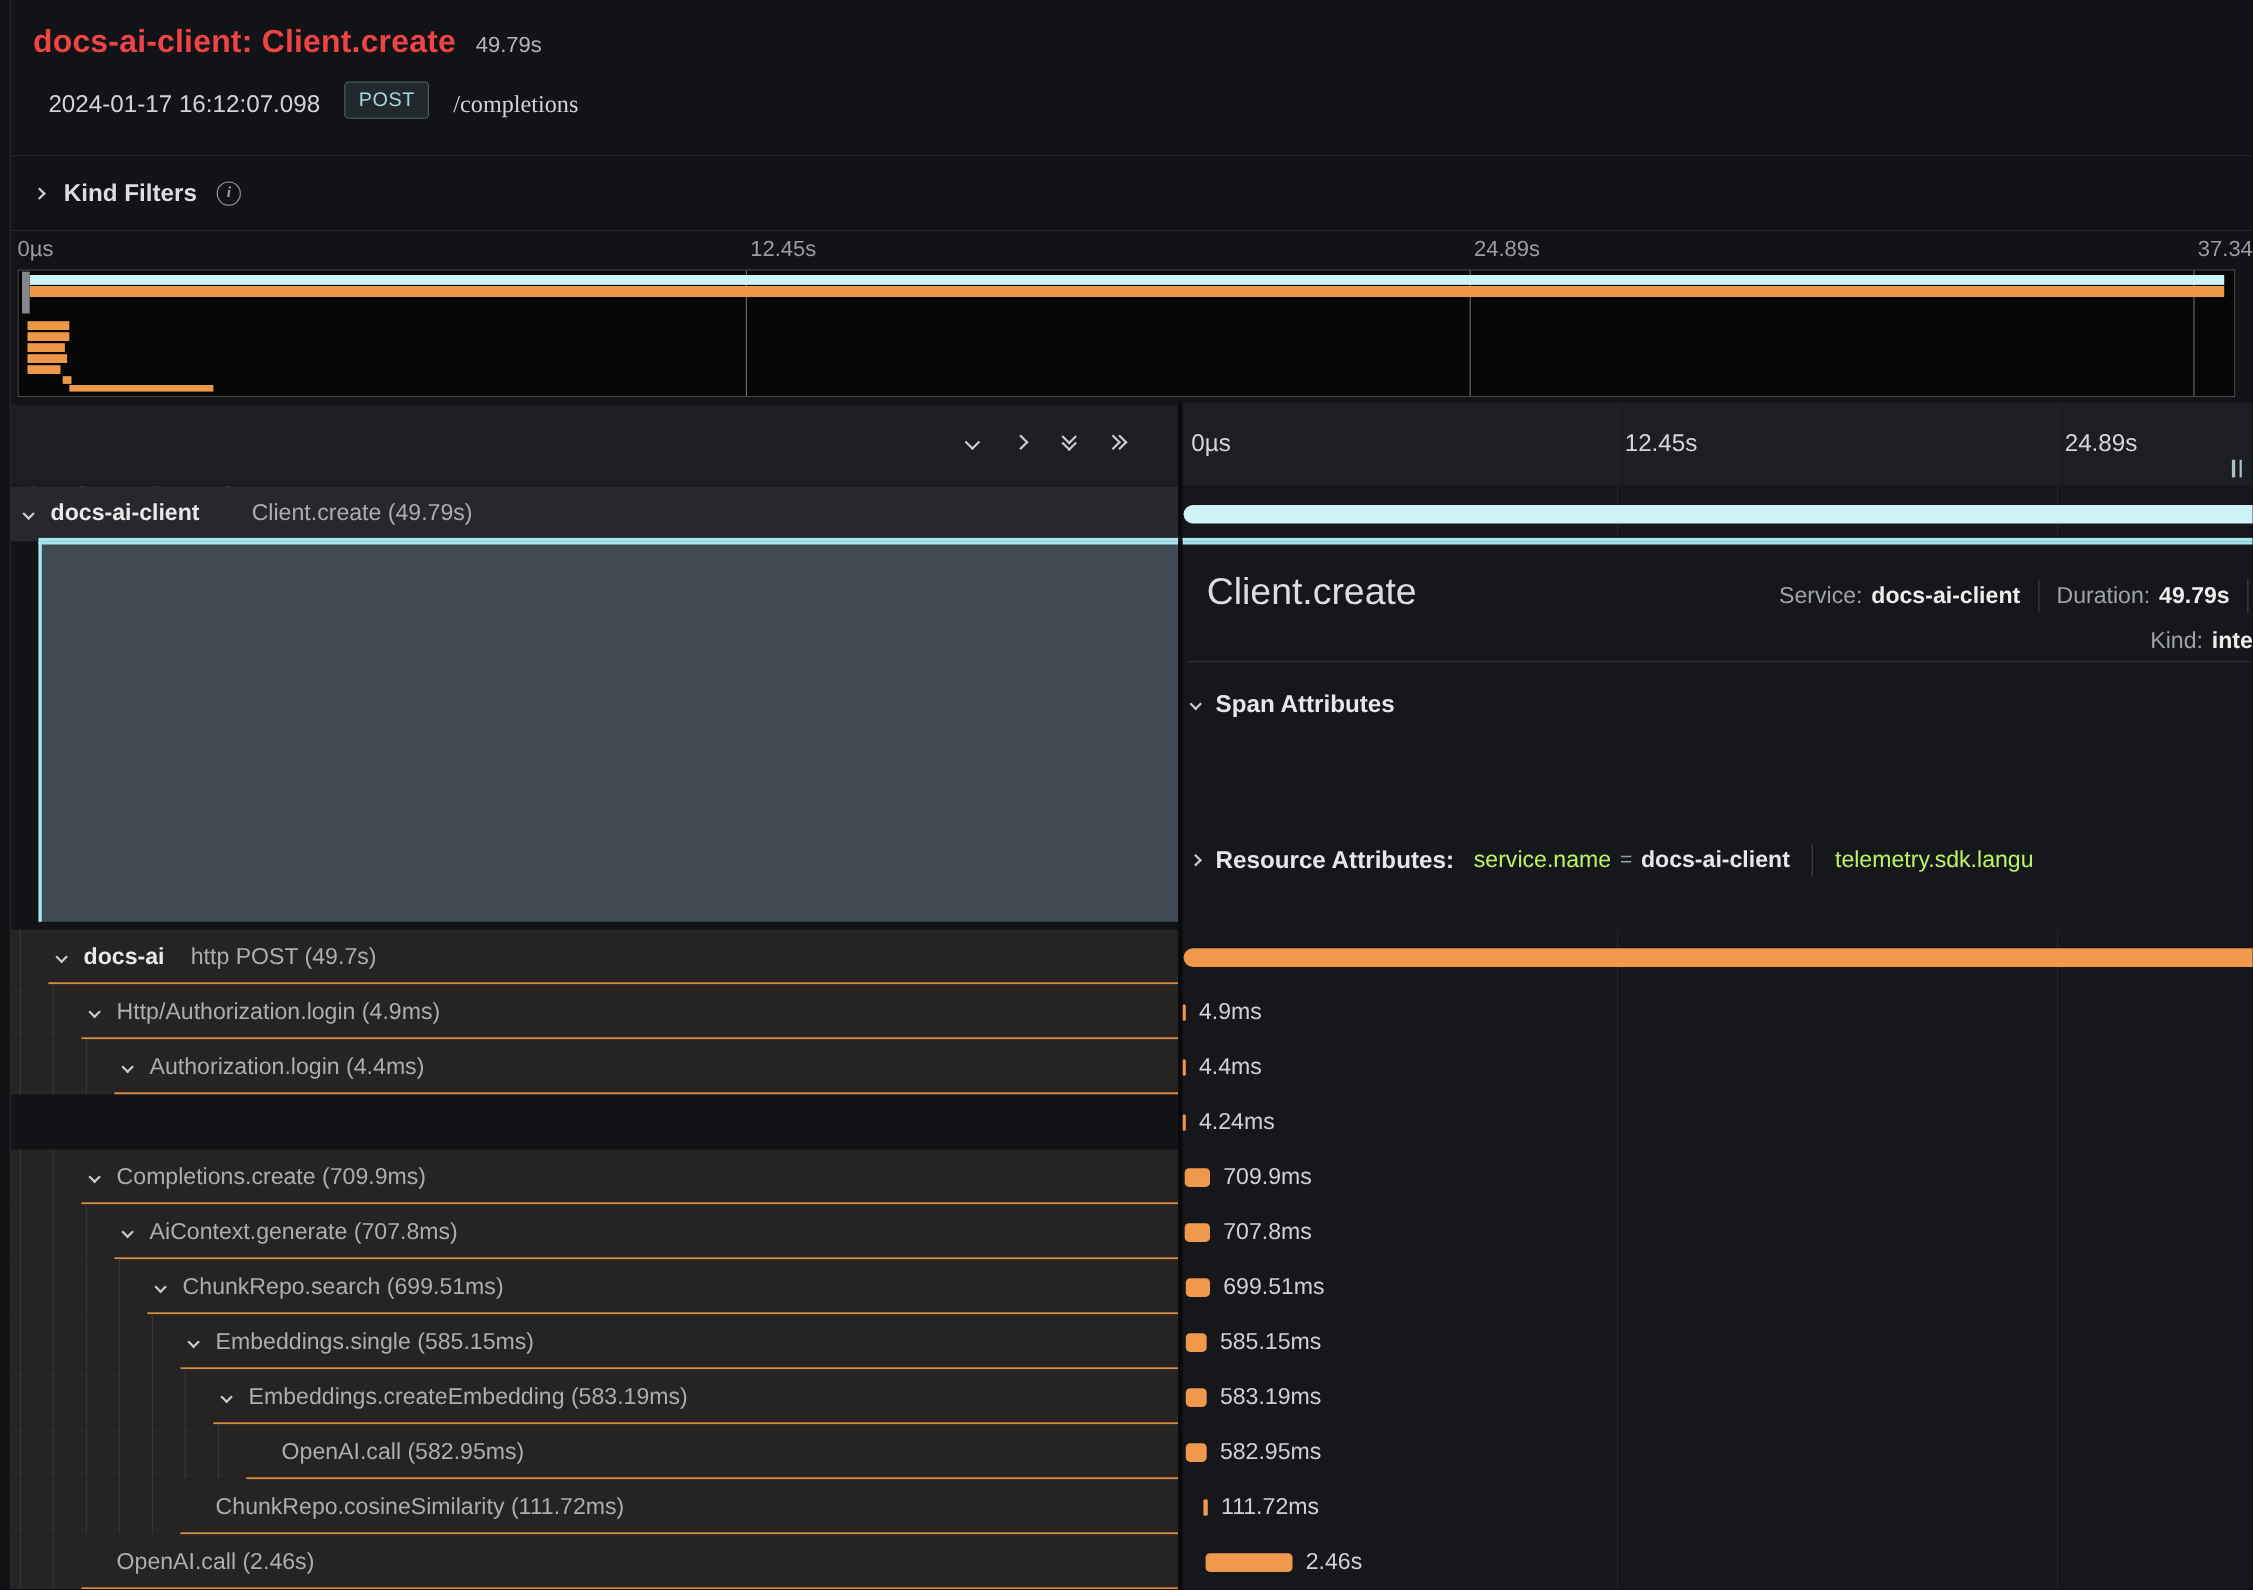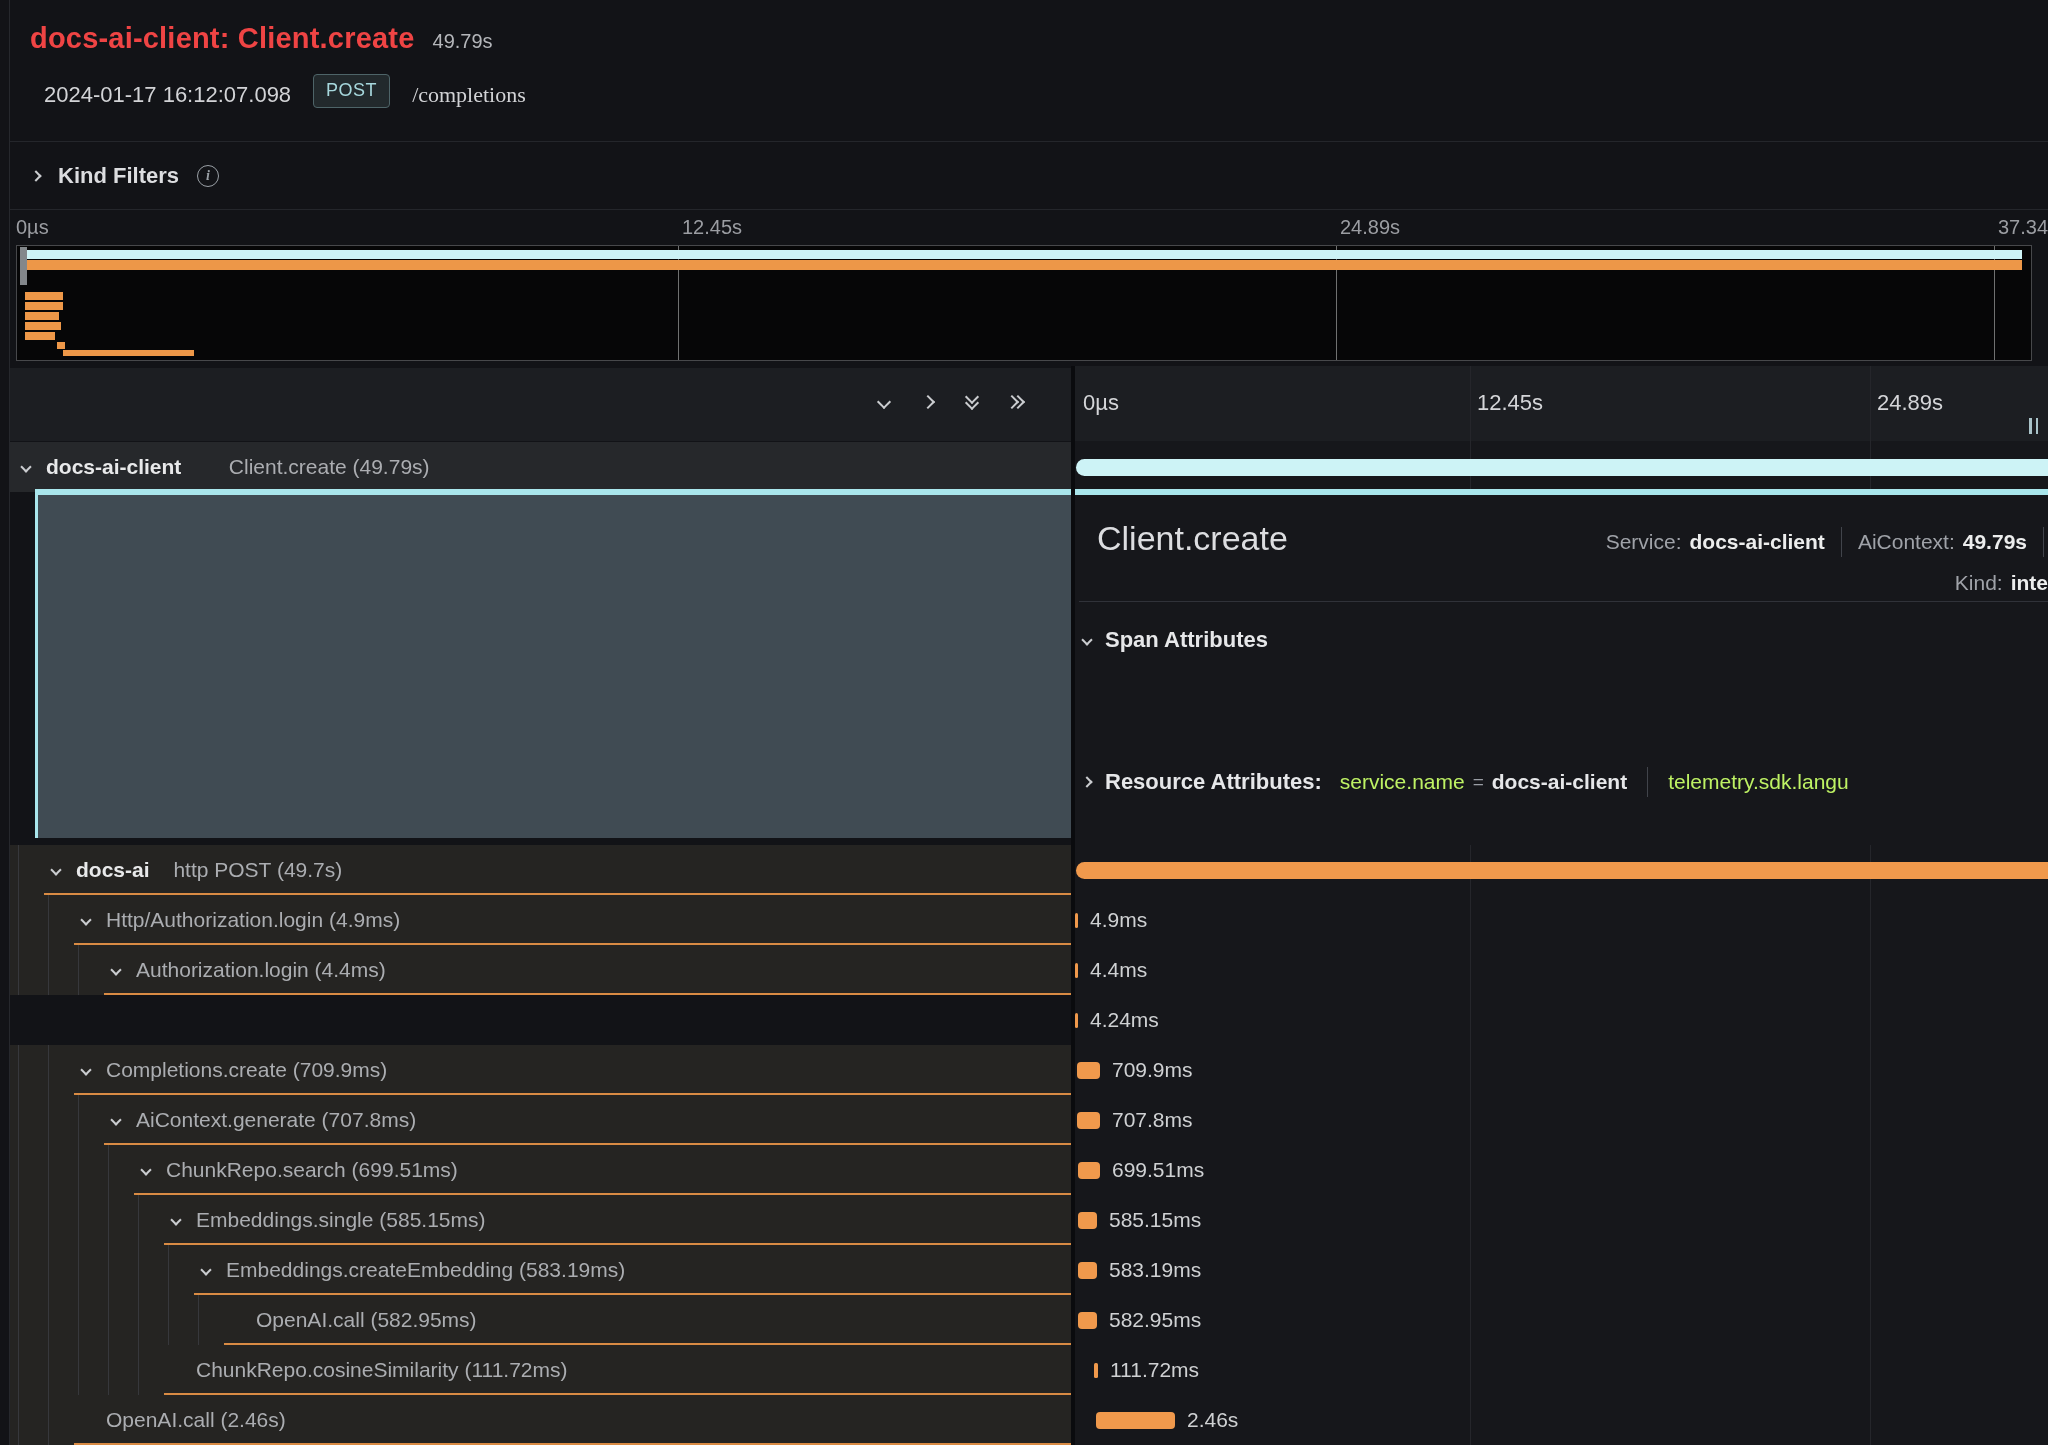--- a/index.html
+++ b/index.html
@@ -218,21 +218,21 @@
           </div>
         </div>
     <div class="detail-block">
       <div class="sel-box"></div>
       <div class="detail-panel">
         <div class="detail-title">Client.create</div>
         <div class="meta1">
           <span class="meta-label">Service:</span>
           <span class="meta-value" style="margin-left:-8px">docs-ai-client</span>
           <span class="meta-div"></span>
-          <span class="meta-label">AiContext:</span>
+          <span class="meta-label">Duration:</span>
           <span class="meta-value" style="margin-left:-8px">49.79s</span>
           <span class="meta-div"></span>
         </div>
         <div class="meta2">
           <span class="meta-label">Kind:</span>
           <span class="meta-value">inte</span>
         </div>
         <div class="detail-hr"></div>
         <div class="attr-head">
           <span class="chev down small"></span>

